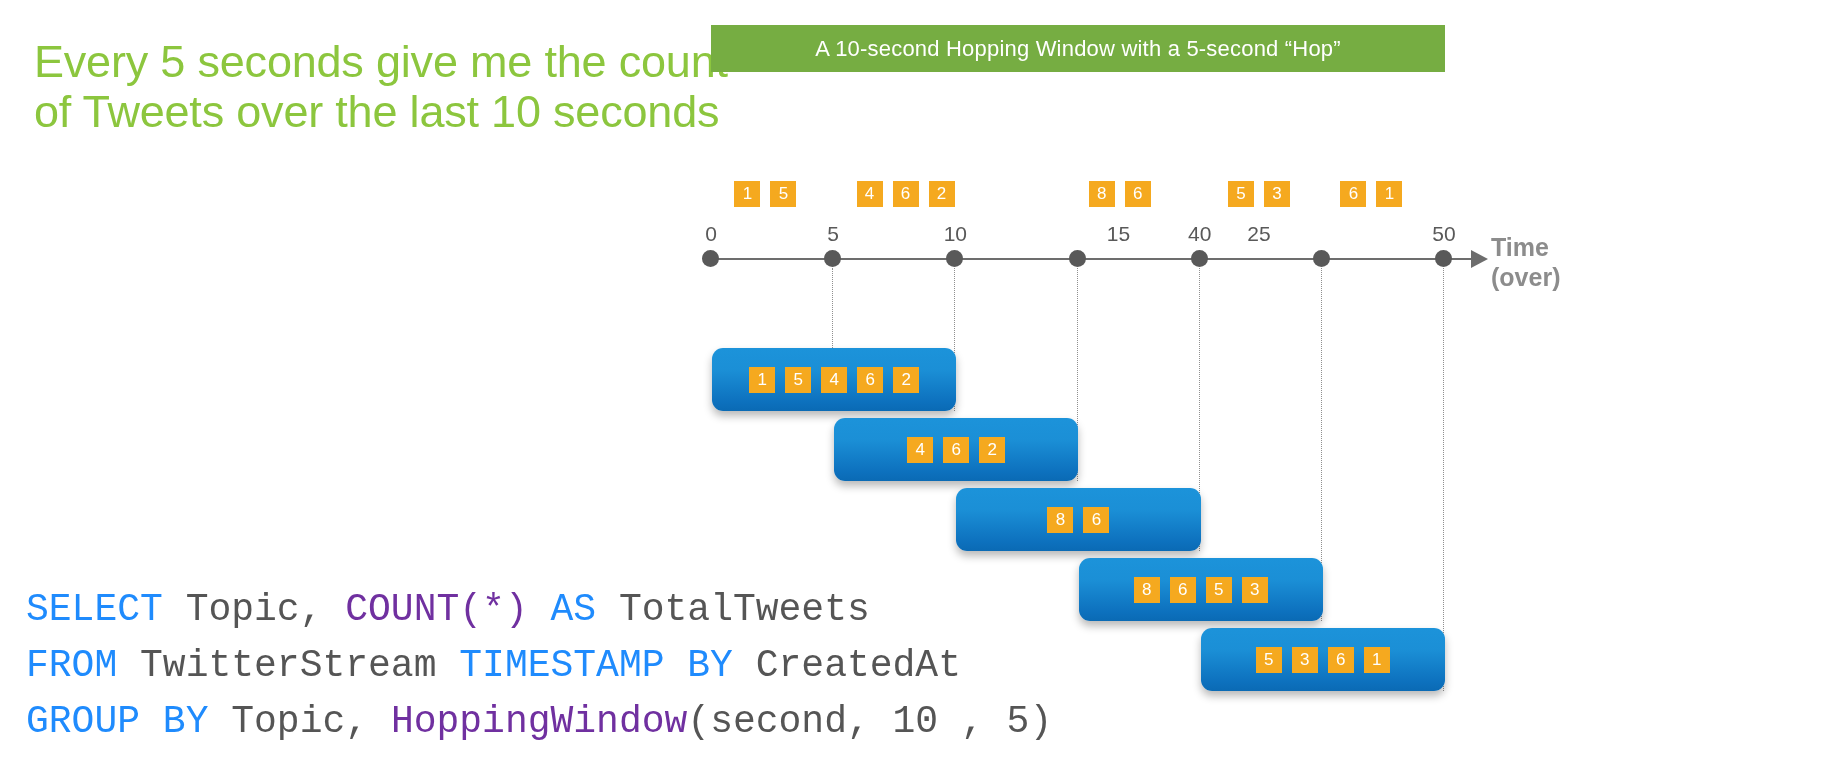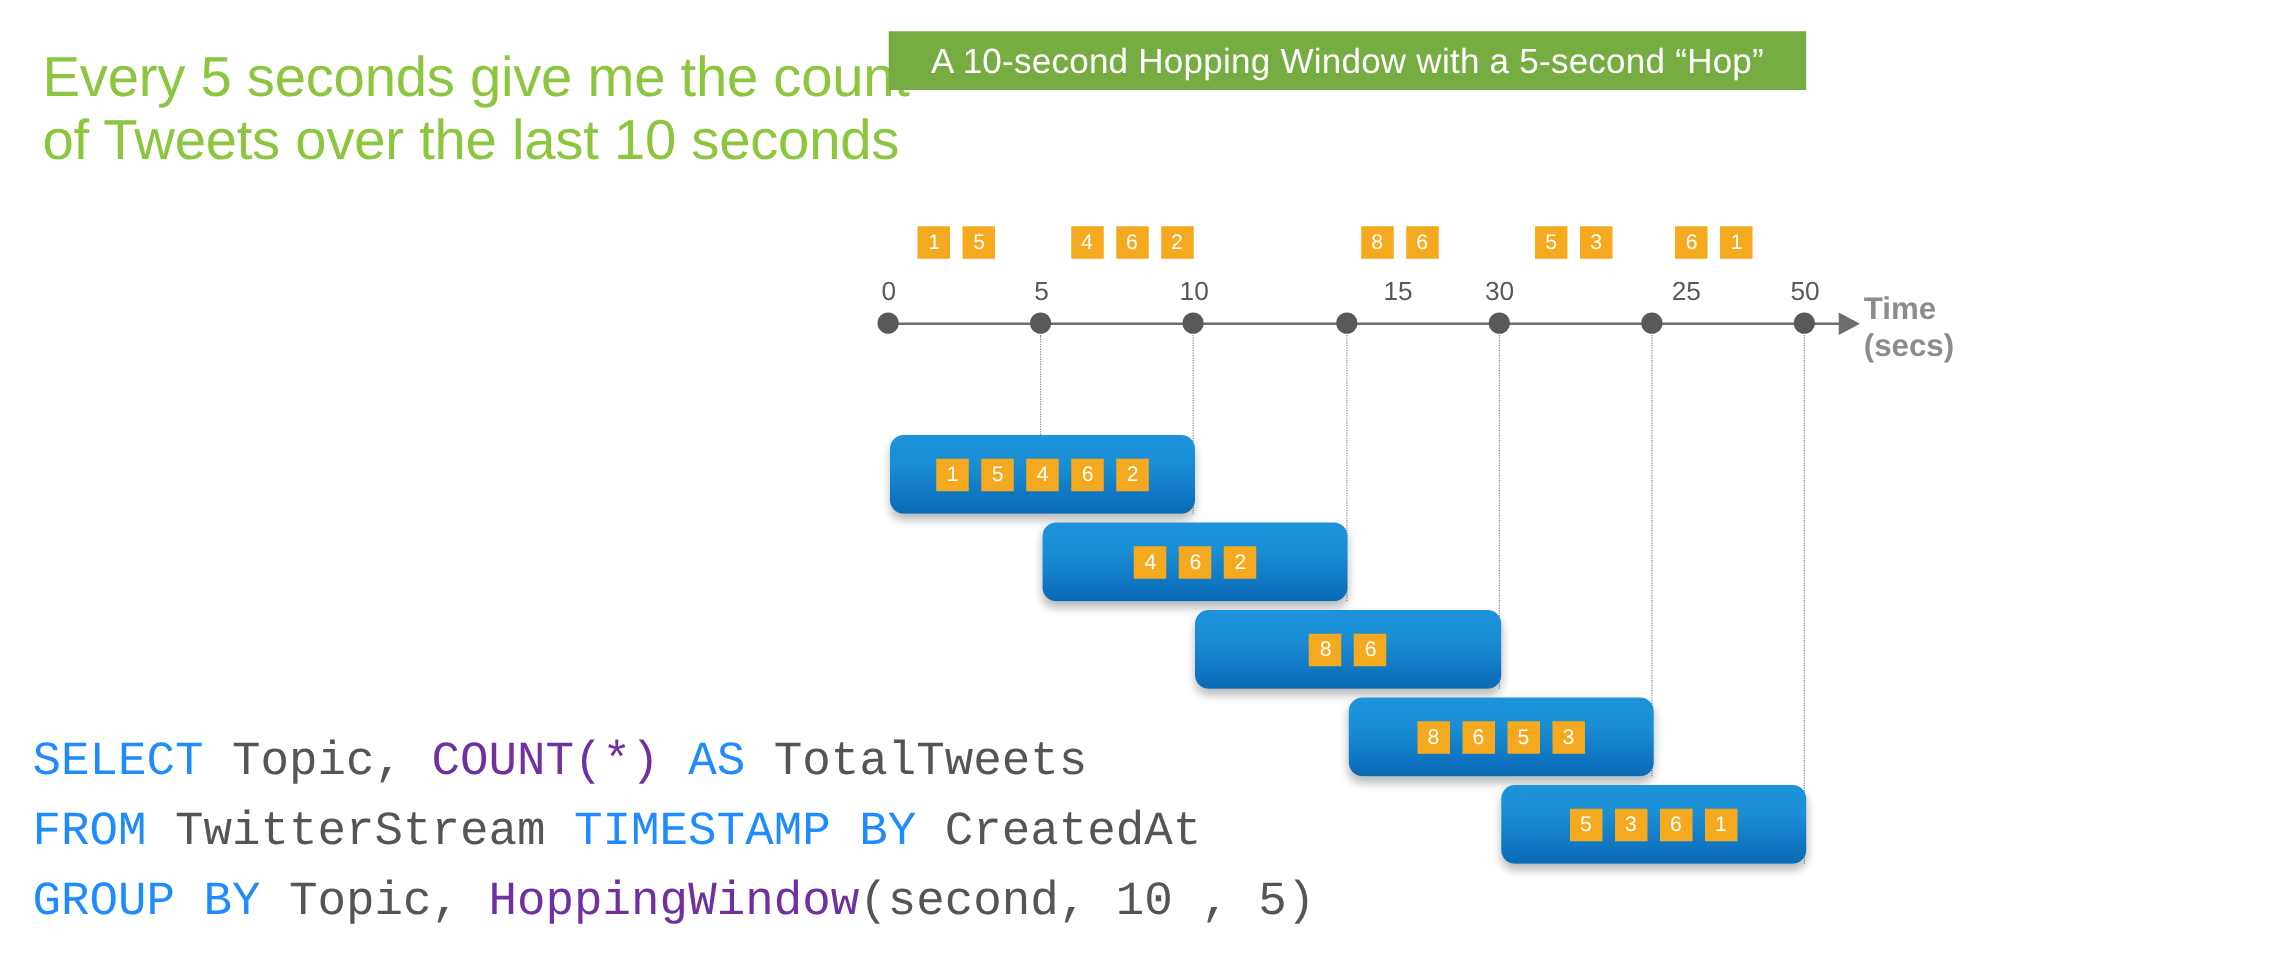--- a/index.html
+++ b/index.html
@@ -29,21 +29,21 @@
   
   .banner{
     position:absolute;
     left:711px; top:25px;
     width:734px; height:47px;
     background:#76ad42;
     display:flex;align-items:center;justify-content:center;
   }
   .banner-text{
     color:#ffffff;
-    font-size:28px;
+    font-size:22px;
     font-weight:300;
     font-family:"Liberation Sans", sans-serif;
     letter-spacing:0.2px;
   }
 
   
   .axis-line{
     position:absolute;
     left:710px; top:258px;
     width:763px; height:2px;
@@ -131,23 +131,23 @@
   <div id="tick-layer">
       <div class="tick-dot" style="left: 702px;"></div>
       <div class="tick-label" style="left: 711px;">0</div>
       <div class="tick-dot" style="left: 824.167px;"></div>
       <div class="tick-label" style="left: 833.167px;">5</div>
       <div class="tick-dot" style="left: 946.333px;"></div>
       <div class="tick-label" style="left: 955.333px;">10</div>
       <div class="tick-dot" style="left: 1068.5px;"></div>
       <div class="tick-label" style="left: 1077.5px; margin-left: 41px;">15</div>
       <div class="tick-dot" style="left: 1190.67px;"></div>
-      <div class="tick-label" style="left: 1199.67px;">30</div>
+      <div class="tick-label" style="left: 1199.67px;">40</div>
       <div class="tick-dot" style="left: 1312.83px;"></div>
-      <div class="tick-label" style="left: 1349px;">25</div>
+      <div class="tick-label" style="left: 1259px;">25</div>
       <div class="tick-dot" style="left: 1435px;"></div>
       <div class="tick-label" style="left: 1444px;">50</div>
     </div>
   <div id="guide-layer">
       <div class="guide" style="left: 832.167px; height: 80px;"></div>
       <div class="guide" style="left: 954.333px; height: 143px;"></div>
       <div class="guide" style="left: 1076.5px; height: 213px;"></div>
       <div class="guide" style="left: 1198.67px; height: 283px;"></div>
       <div class="guide" style="left: 1320.83px; height: 353px;"></div>
       <div class="guide" style="left: 1443px; height: 423px;"></div>
@@ -161,21 +161,21 @@
       <div class="chip axis" style="left: 1088.72px;">8</div>
       <div class="chip axis" style="left: 1124.72px;">6</div>
       <div class="chip axis" style="left: 1227.99px;">5</div>
       <div class="chip axis" style="left: 1263.99px;">3</div>
       <div class="chip axis" style="left: 1340.38px;">6</div>
       <div class="chip axis" style="left: 1376.38px;">1</div>
     </div>
 
   <div class="time-label">
     <div>Time</div>
-    <div>(secs)</div>
+    <div>(over)</div>
   </div>
 
   <div id="window-layer">
       <div class="window" style="left: 712px; top: 348px; width: 244.333px;">
         <div class="window-chips">
           <div class="chip">1</div>
           <div class="chip">5</div>
           <div class="chip">4</div>
           <div class="chip">6</div>
           <div class="chip">2</div>

